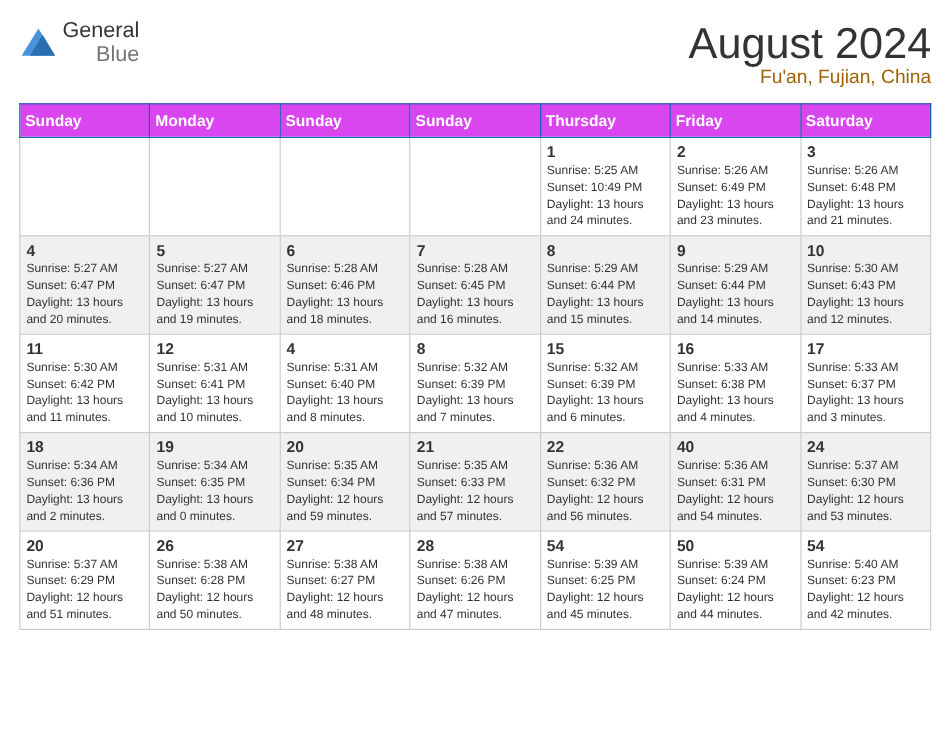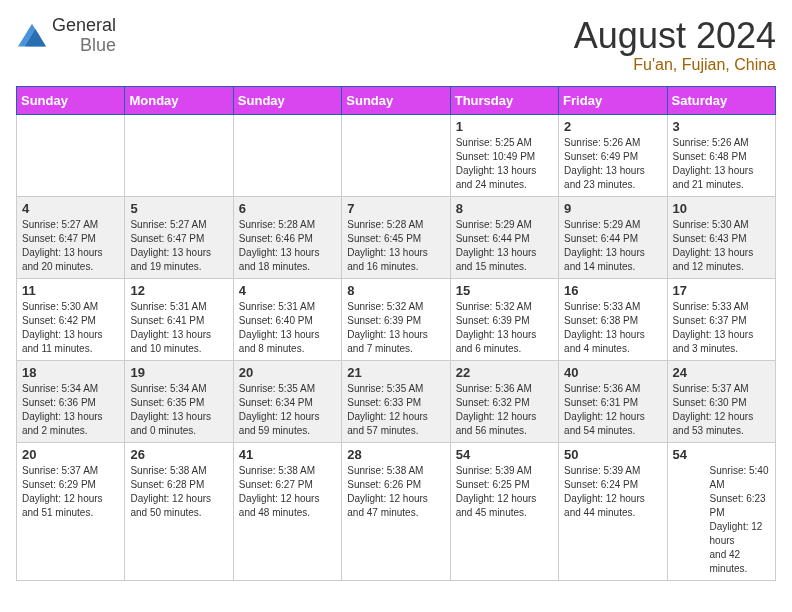--- a/index.html
+++ b/index.html
@@ -317,21 +317,21 @@
 and 51 minutes.</div>
         </td>
         <td>
           <span class="day-number">26</span>
           <div class="day-info" style="white-space: pre-line;">Sunrise: 5:38 AM
 Sunset: 6:28 PM
 Daylight: 12 hours
 and 50 minutes.</div>
         </td>
         <td>
-          <span class="day-number">41</span>
+          <span class="day-number">27</span>
           <div class="day-info" style="white-space: pre-line;">Sunrise: 5:38 AM
 Sunset: 6:27 PM
 Daylight: 12 hours
 and 48 minutes.</div>
         </td>
         <td>
           <span class="day-number">28</span>
           <div class="day-info" style="white-space: pre-line;">Sunrise: 5:38 AM
 Sunset: 6:26 PM
 Daylight: 12 hours
@@ -346,20 +346,20 @@
         </td>
         <td>
           <span class="day-number">50</span>
           <div class="day-info" style="white-space: pre-line;">Sunrise: 5:39 AM
 Sunset: 6:24 PM
 Daylight: 12 hours
 and 44 minutes.</div>
         </td>
         <td>
           <span class="day-number">54</span>
-          <div class="day-info" style="white-space: pre-line; margin-left: 37px;">Sunrise: 5:40 AM
+          <div class="day-info" style="white-space: pre-line;">Sunrise: 5:40 AM
 Sunset: 6:23 PM
 Daylight: 12 hours
 and 42 minutes.</div>
         </td>
       </tr>
     </tbody>
 </table>
 
 </body></html>

